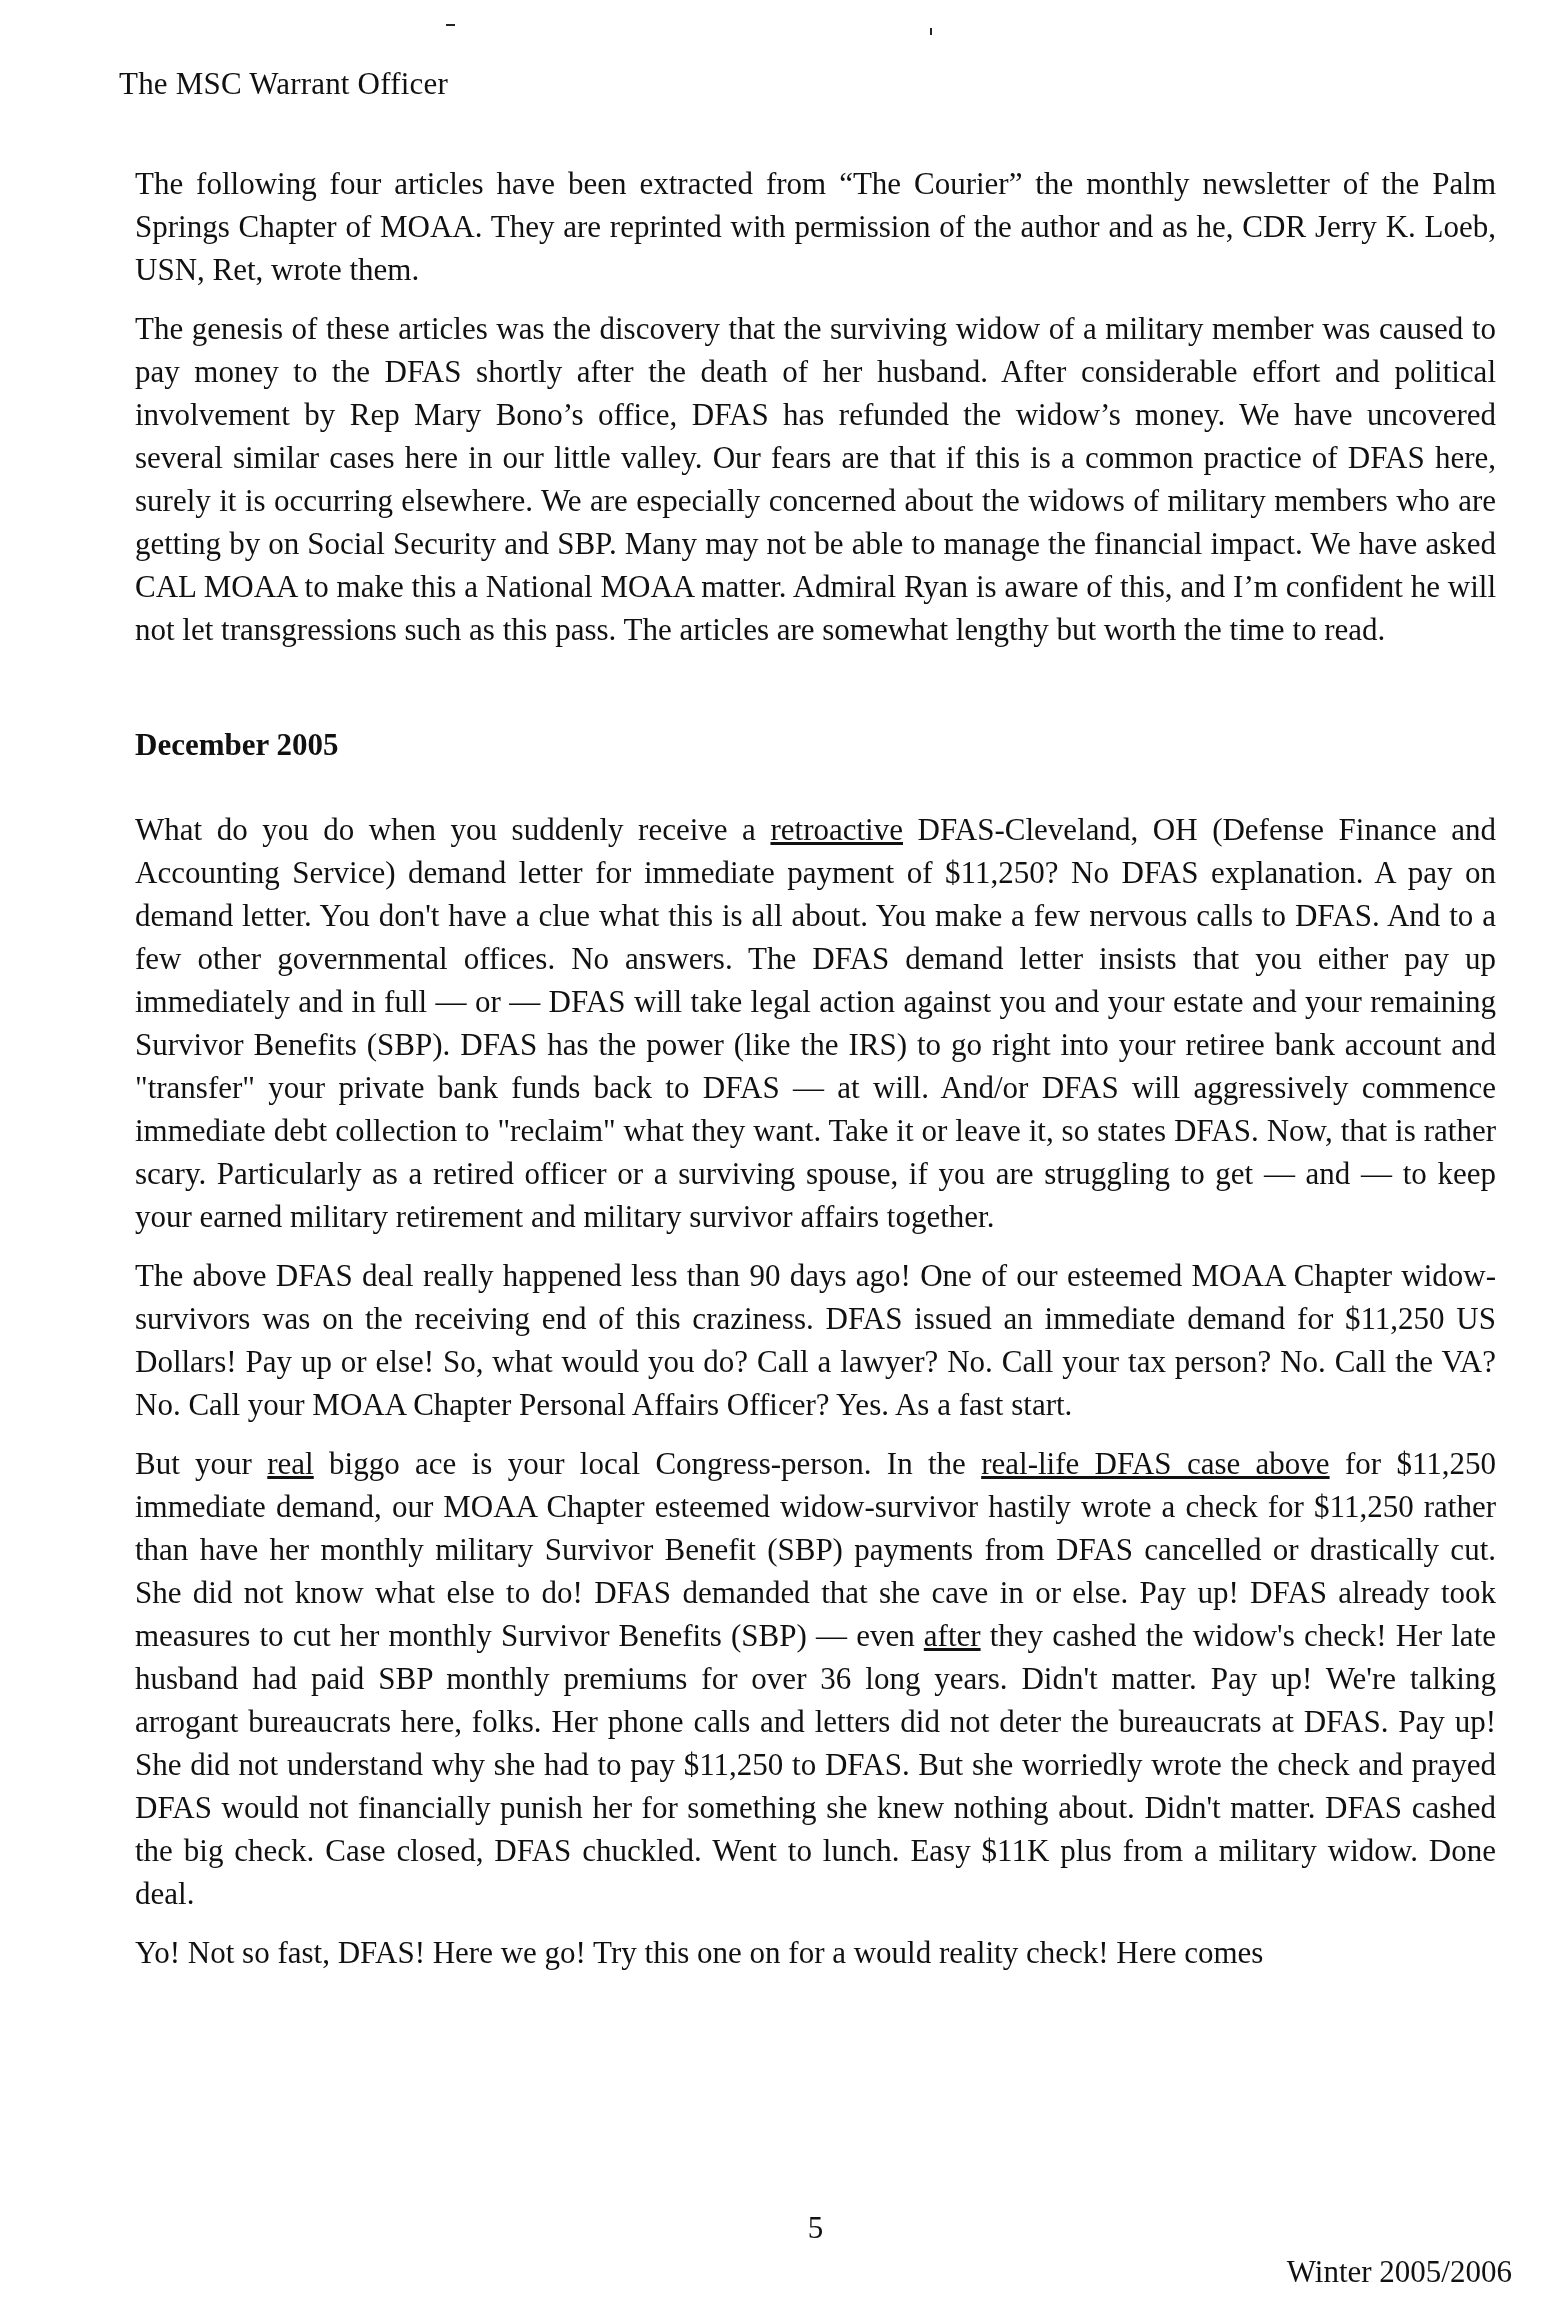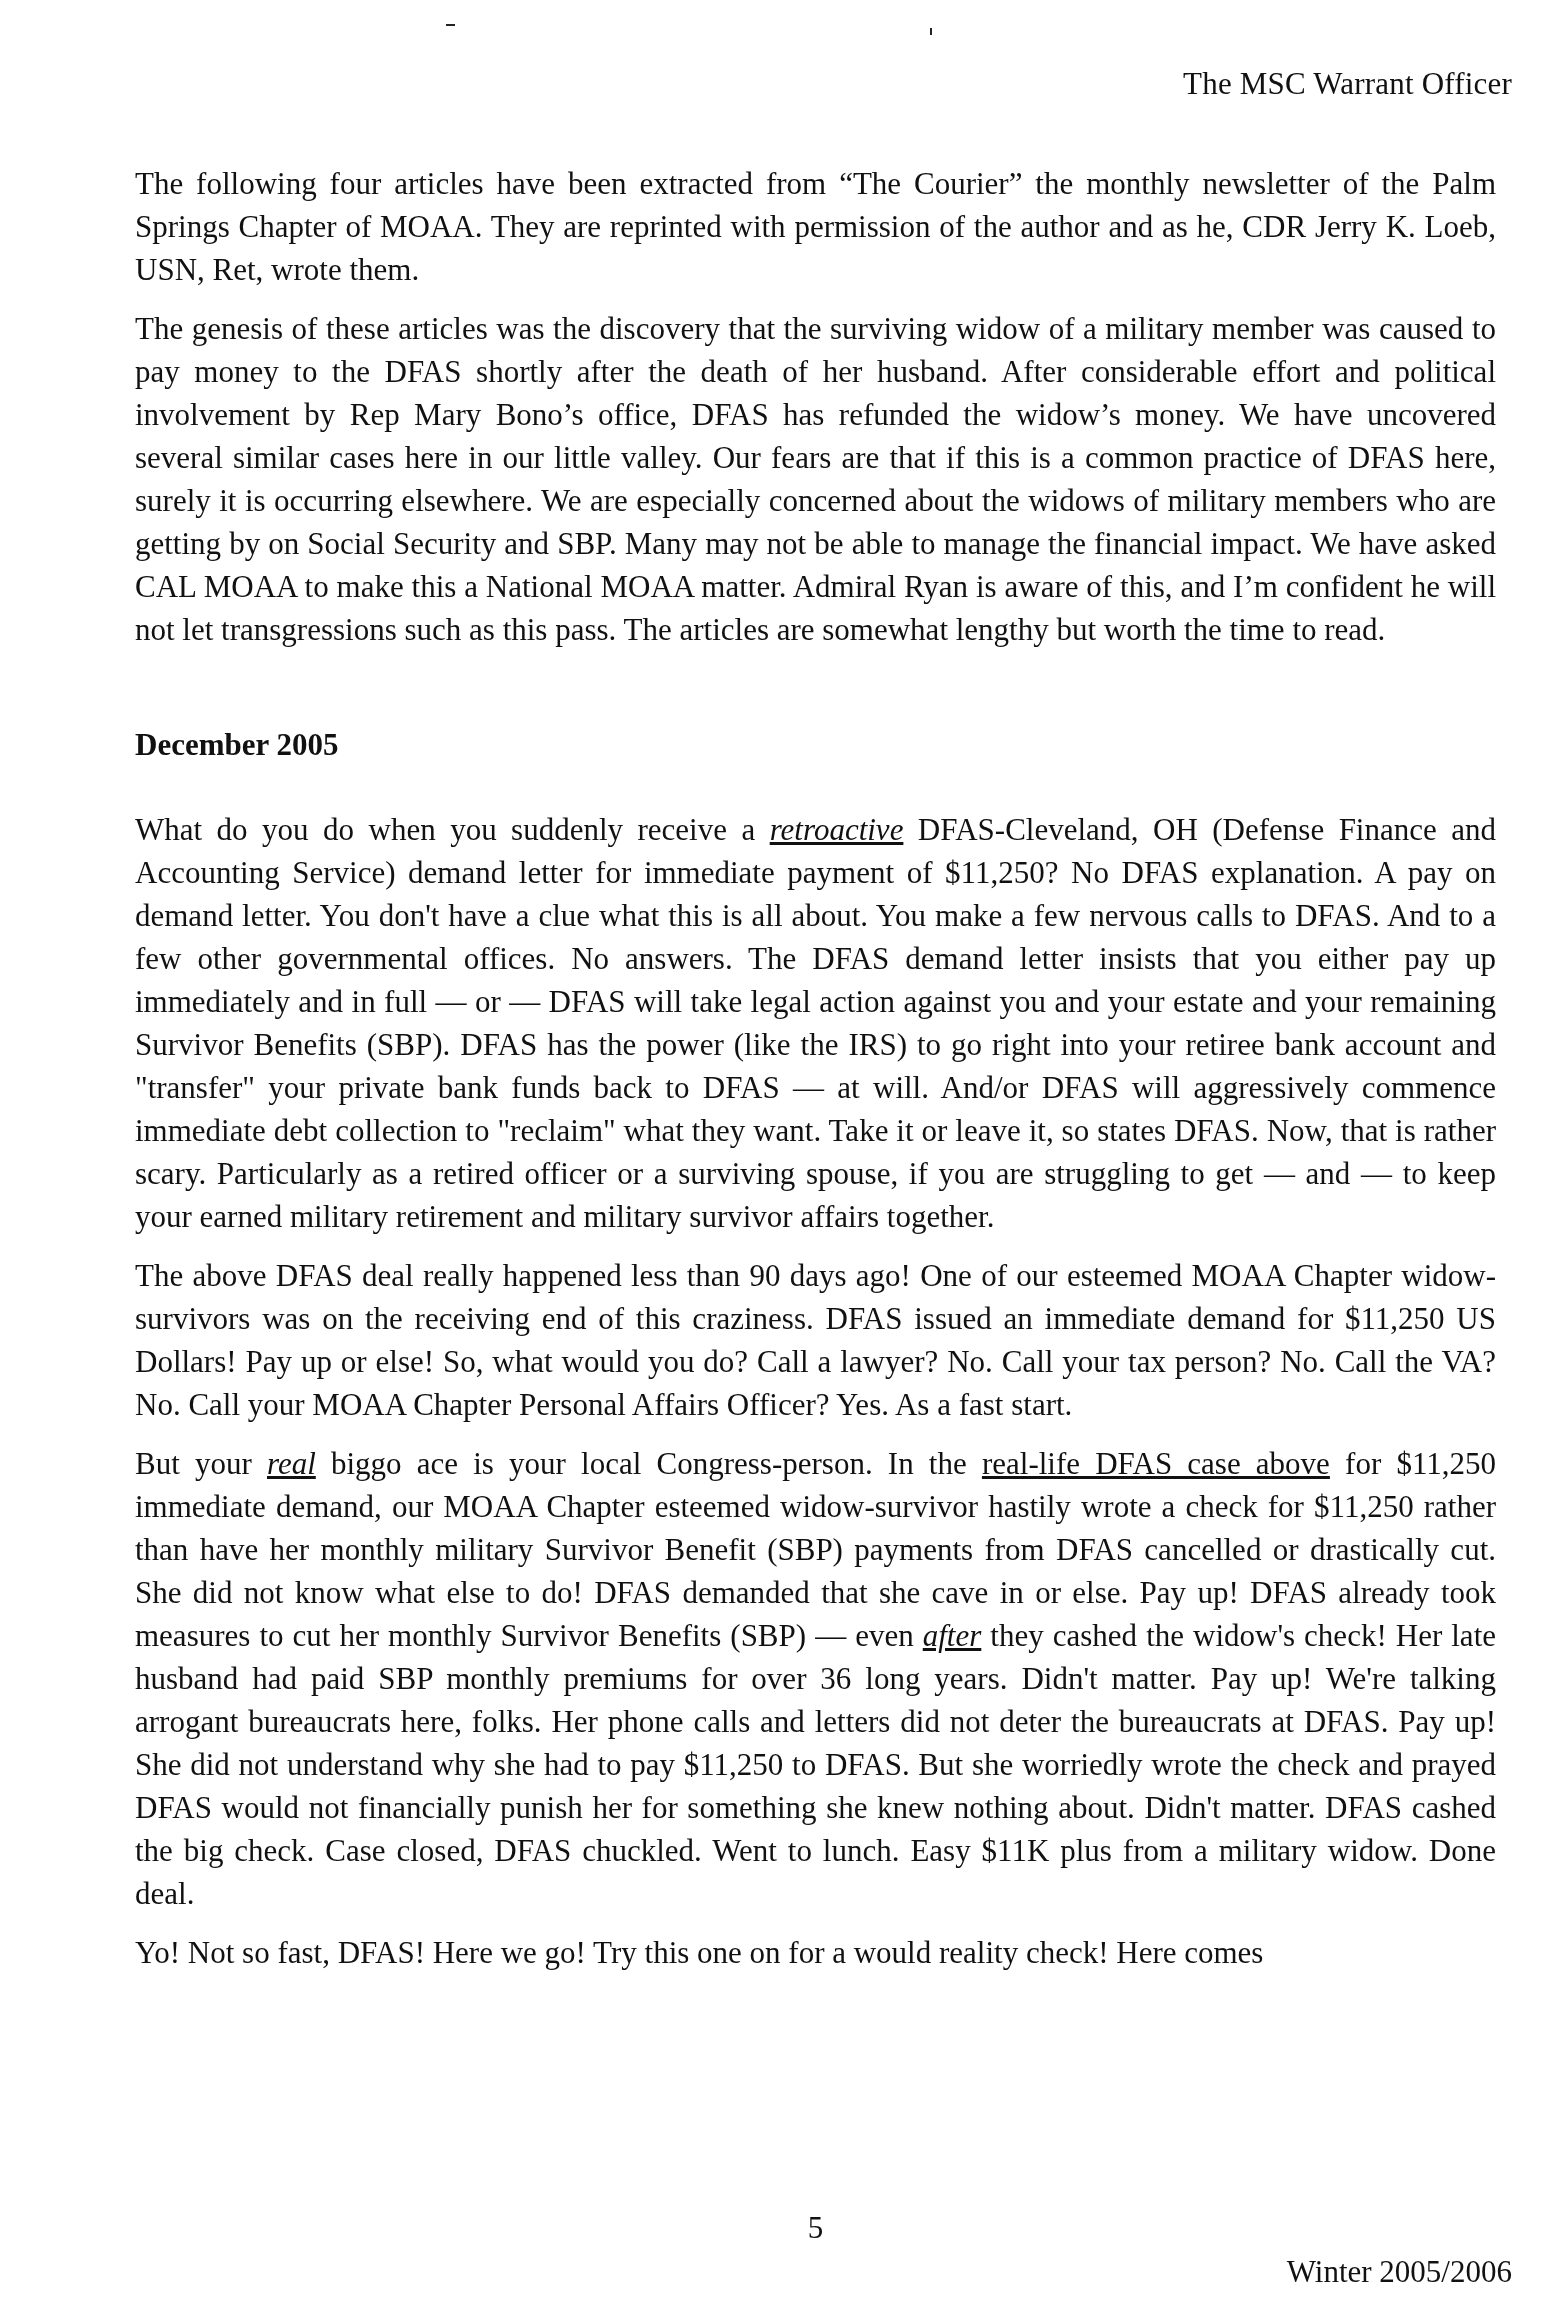--- a/index.html
+++ b/index.html
@@ -2,28 +2,28 @@
 <html style="font-size:12px"><head>
 <meta charset="utf-8">
 <style>
   html, body { margin: 0; padding: 0; background: #ffffff; }
   body { width: 1566px; height: 2319px; position: relative; overflow: hidden;
          font-family: "Liberation Serif", "DejaVu Serif", serif; color: #111; }
   .page { position: absolute; left: 119px; top: 0; width: 1393px; }
   .scan-mark { position: absolute; background: #222; }
   .scan-mark.m1 { left: 446px; top: 24px; width: 9px; height: 2.2px; }
   .scan-mark.m2 { left: 930px; top: 28px; width: 1.5px; height: 6.7px; }
-  .running-head { position: absolute; top: 66px; left: 0; width: 100%; text-align: right;
+  .running-head { position: absolute; top: 66px; left: 0; width: 100%; text-align: left;
                   font-size: 31px; letter-spacing: 0.2px; }
   .body-text { position: absolute; top: 146px; left: 0; width: 100%;
                font-size: 31px; line-height: 43px; text-align: justify; }
   .body-text p { margin: 16px; }
   .section-heading { font-weight: bold; margin-top: 72px !important; margin-bottom: 42px !important; }
   .u { text-decoration: underline; }
-  .ui { text-decoration: underline; font-style: italic; }
+  .ui { text-decoration: underline; }
   .footer-page { position: absolute; top: 2210px; left: 0; width: 100%; text-align: center; font-size: 31px; }
   .footer-issue { position: absolute; top: 2254px; left: 0; width: 100%; text-align: right; font-size: 31px; }
 </style>
 </head>
 <body>
 
 <div class="scan-mark m1"></div>
 <div class="scan-mark m2"></div>
 
 <div class="page">

